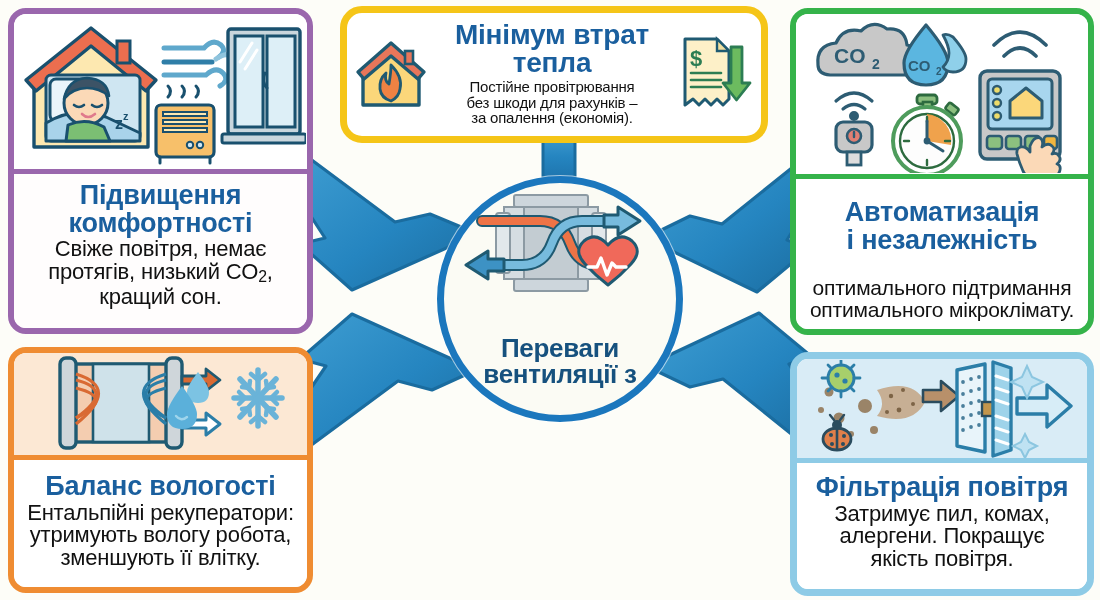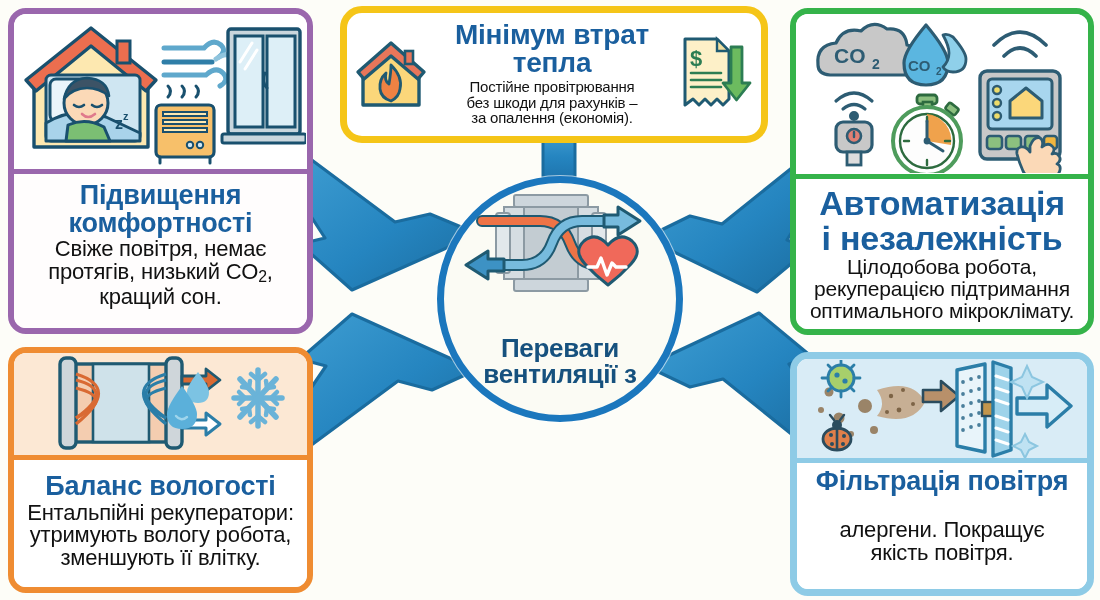--- a/index.html
+++ b/index.html
@@ -66,33 +66,33 @@
     display:flex;align-items:center;justify-content:flex-start;
     height:100%;padding:2px 8px 4px 8px;box-sizing:border-box;
   }
   #card-heat .ytext{flex:1;display:flex;flex-direction:column;align-items:center;}
   #card-heat h3{font-size:28px;margin-bottom:0px;}
   #card-heat p{font-size:15px;line-height:1.06;}
 
   
   #card-auto{left:790px;top:8px;width:304px;height:327px;border-color:#35b34a;justify-content:center;}
   #card-auto .iconbox{height:165px;border-bottom-color:#35b34a;background:#ffffff;}
-  #card-auto h3{font-size:34px;margin-top:3px;}
+  #card-auto h3{font-size:27px;margin-top:16px;}
   #card-auto p{font-size:21px;}
 
   
   #card-humid{left:8px;top:347px;width:305px;height:246px;border-color:#ef8c32;}
   #card-humid .iconbox{height:107px;border-bottom-color:#ef8c32;background:#fce8d4;}
   #card-humid h3{font-size:27px;margin-top:9px;}
   #card-humid p{font-size:22px;}
 
   
   #card-filter{left:790px;top:352px;width:304px;height:244px;border-color:#8ecbe6;border-width:7px;}
   #card-filter .iconbox{height:104px;border-bottom-color:#8ecbe6;background:#d9ecf6;}
-  #card-filter h3{font-size:27px;margin-top:1px;}
+  #card-filter h3{font-size:27px;margin-top:7px;}
   #card-filter p{font-size:22px;}
 
   
   #hub{
     position:absolute;left:437px;top:176px;width:246px;height:246px;
     border-radius:50%;
     background:#fbfbf4;
     border:7px solid #1b77bd;
     box-sizing:border-box;
     z-index:6;
@@ -327,22 +327,22 @@
           <path d="M232 131 q4 -10 10 -8 q4 2 2 9 q6 -5 10 -1 q4 3 0 8 q5 -2 7 2 q3 4 -2 8 q4 1 3 6 q-2 9 -16 10 q-16 1 -21 -9 q-4 -9 -6 -17 q-1 -6 4 -7 q5 -1 9 5 Z" fill="#fbd9b7" stroke="#2d5c73" stroke-width="2.8" stroke-linejoin="round"></path>
         </g>
       </svg>
     </div>
     <div class="textbox">
       <h3>
         <span>Автоматизація</span><br>
         <span>і незалежність</span>
       </h3>
       <p>
-        <span>Цілодобова робота,</span><br>
-        <span>рекуперацією підтримання</span><br>
+        <br>
+        <span>оптимального підтримання</span><br>
         <span>оптимального мікроклімату.</span>
       </p>
     </div>
   </div>
 
   <div class="card" id="card-humid">
     <div class="iconbox">
       <svg width="290" height="100" viewBox="0 0 290 100" xmlns="http://www.w3.org/2000/svg">
 
         <g>
@@ -489,21 +489,21 @@
 
         <g fill="#bfe2f2" stroke="#8cc6e0" stroke-width="2">
           <path d="M228 8 l5 11 l11 5 l-11 5 l-5 11 l-5 -11 l-11 -5 l11 -5 Z" transform="translate(0,-2)"></path>
           <path d="M234 72 l4 8 l8 4 l-8 4 l-4 8 l-4 -8 l-8 -4 l8 -4 Z" transform="translate(-8,2)"></path>
         </g>
       </svg>
     </div>
     <div class="textbox">
       <h3>Фільтрація повітря</h3>
       <p>
-        <br>
+        <span>Затримує пил, комах,</span><br>
         <span>алергени. Покращує</span><br>
         <span>якість повітря.</span>
       </p>
     </div>
   </div>
 
   <div id="hub">
     <div class="hubicon">
       <svg width="196" height="104" viewBox="0 0 196 104" xmlns="http://www.w3.org/2000/svg">
 

